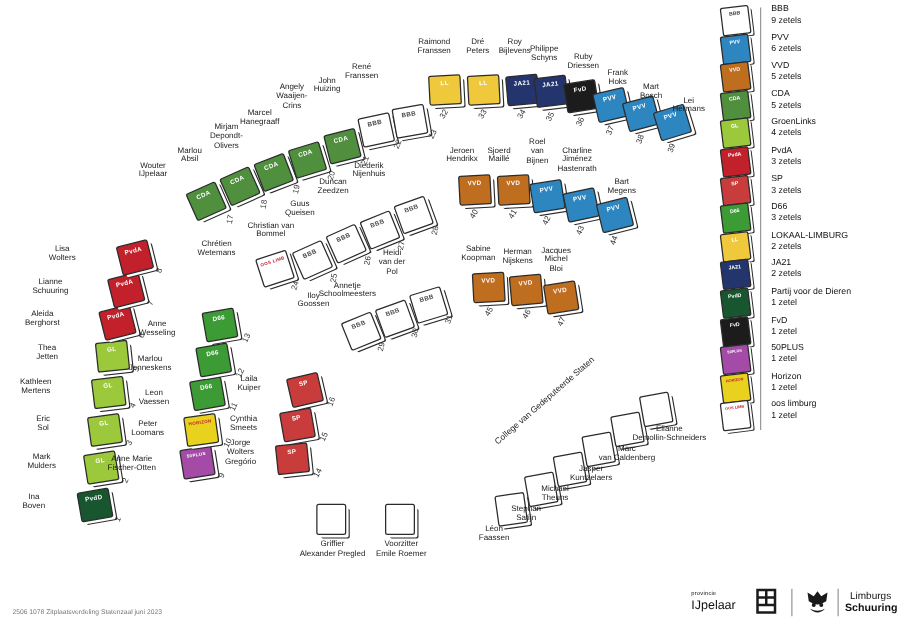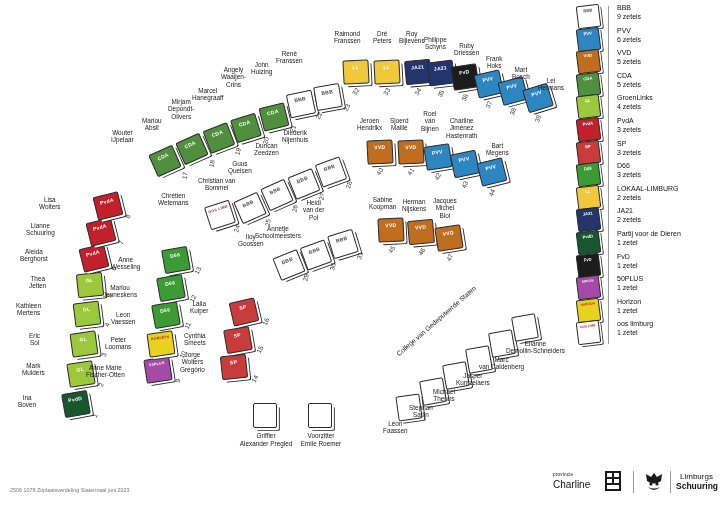--- a/index.html
+++ b/index.html
@@ -379,21 +379,21 @@
       <div class="lg-chip" style="background: rgb(255, 255, 255); color: rgb(194, 32, 43); font-size: 3.1px;">OOS LIMB</div>
       <div class="lg-name">oos limburg</div>
       <div class="lg-seats">1 zetel</div>
     </div>
   </div>
 
 <div id="footer-note">2506 1078 Zitplaatsverdeling Statenzaal juni 2023</div>
 
 <div id="logos">
   <div class="logo-small" style="left:0px;top:4px;">provincie</div>
-  <div class="logo-big" style="left:0px;top:11px;">Charline</div>
+  <div class="logo-big" style="left:0px;top:11px;">IJpelaar</div>
   <svg class="crest" style="left:50px;top:2px;" width="20" height="24" viewBox="0 0 20 24">
     <rect x="2" y="1" width="16" height="20" fill="#1a1a1a"></rect>
     <rect x="4" y="3" width="5" height="4" fill="#fff"></rect>
       <rect x="11" y="3" width="5" height="4" fill="#fff"></rect>
     <rect x="4" y="9" width="5" height="4" fill="#fff"></rect>
       <rect x="11" y="9" width="5" height="4" fill="#fff"></rect>
     <rect x="4" y="15" width="12" height="4" fill="#fff"></rect>
   </svg>
   <div class="vsep" style="left:80px;top:3px;height:22px;"></div>
   <svg class="crest" style="left:90px;top:4px;" width="22" height="20" viewBox="0 0 22 20">

